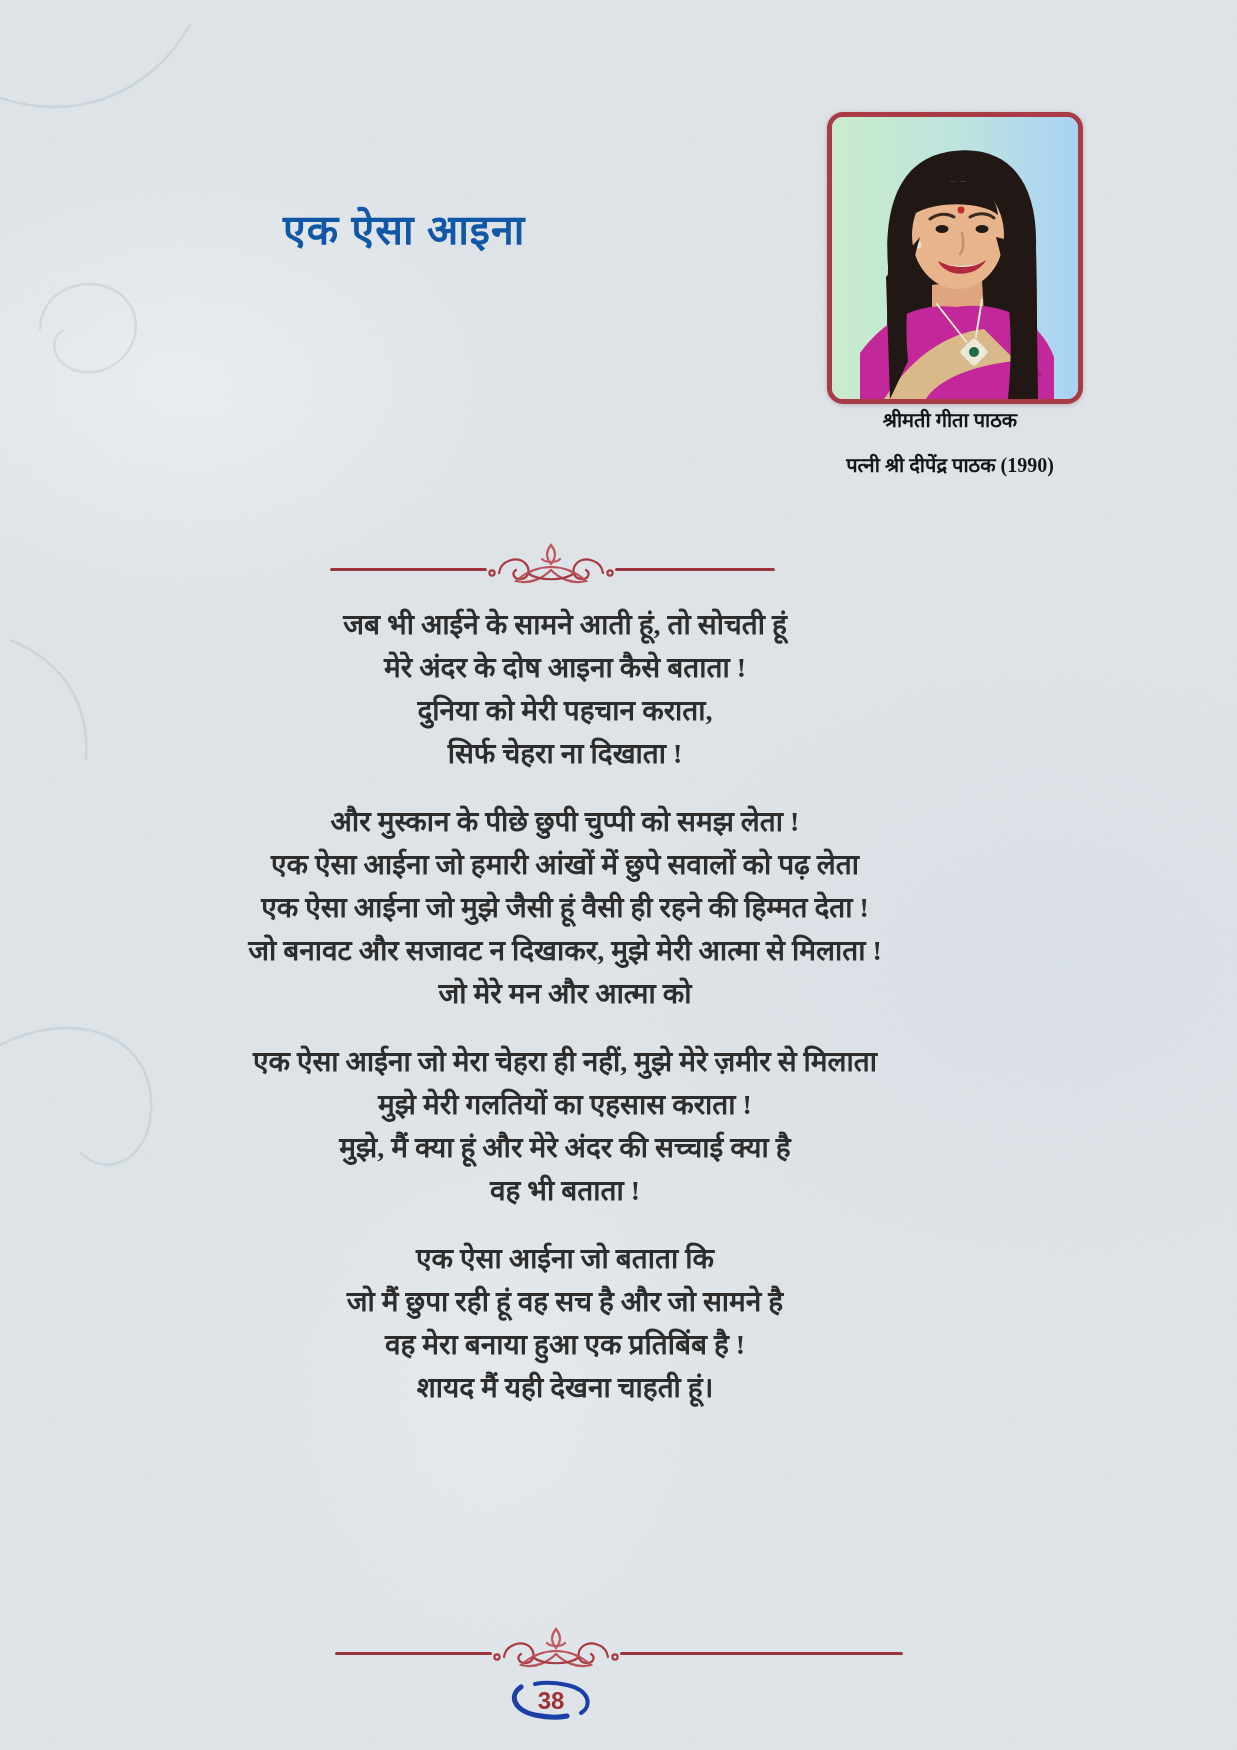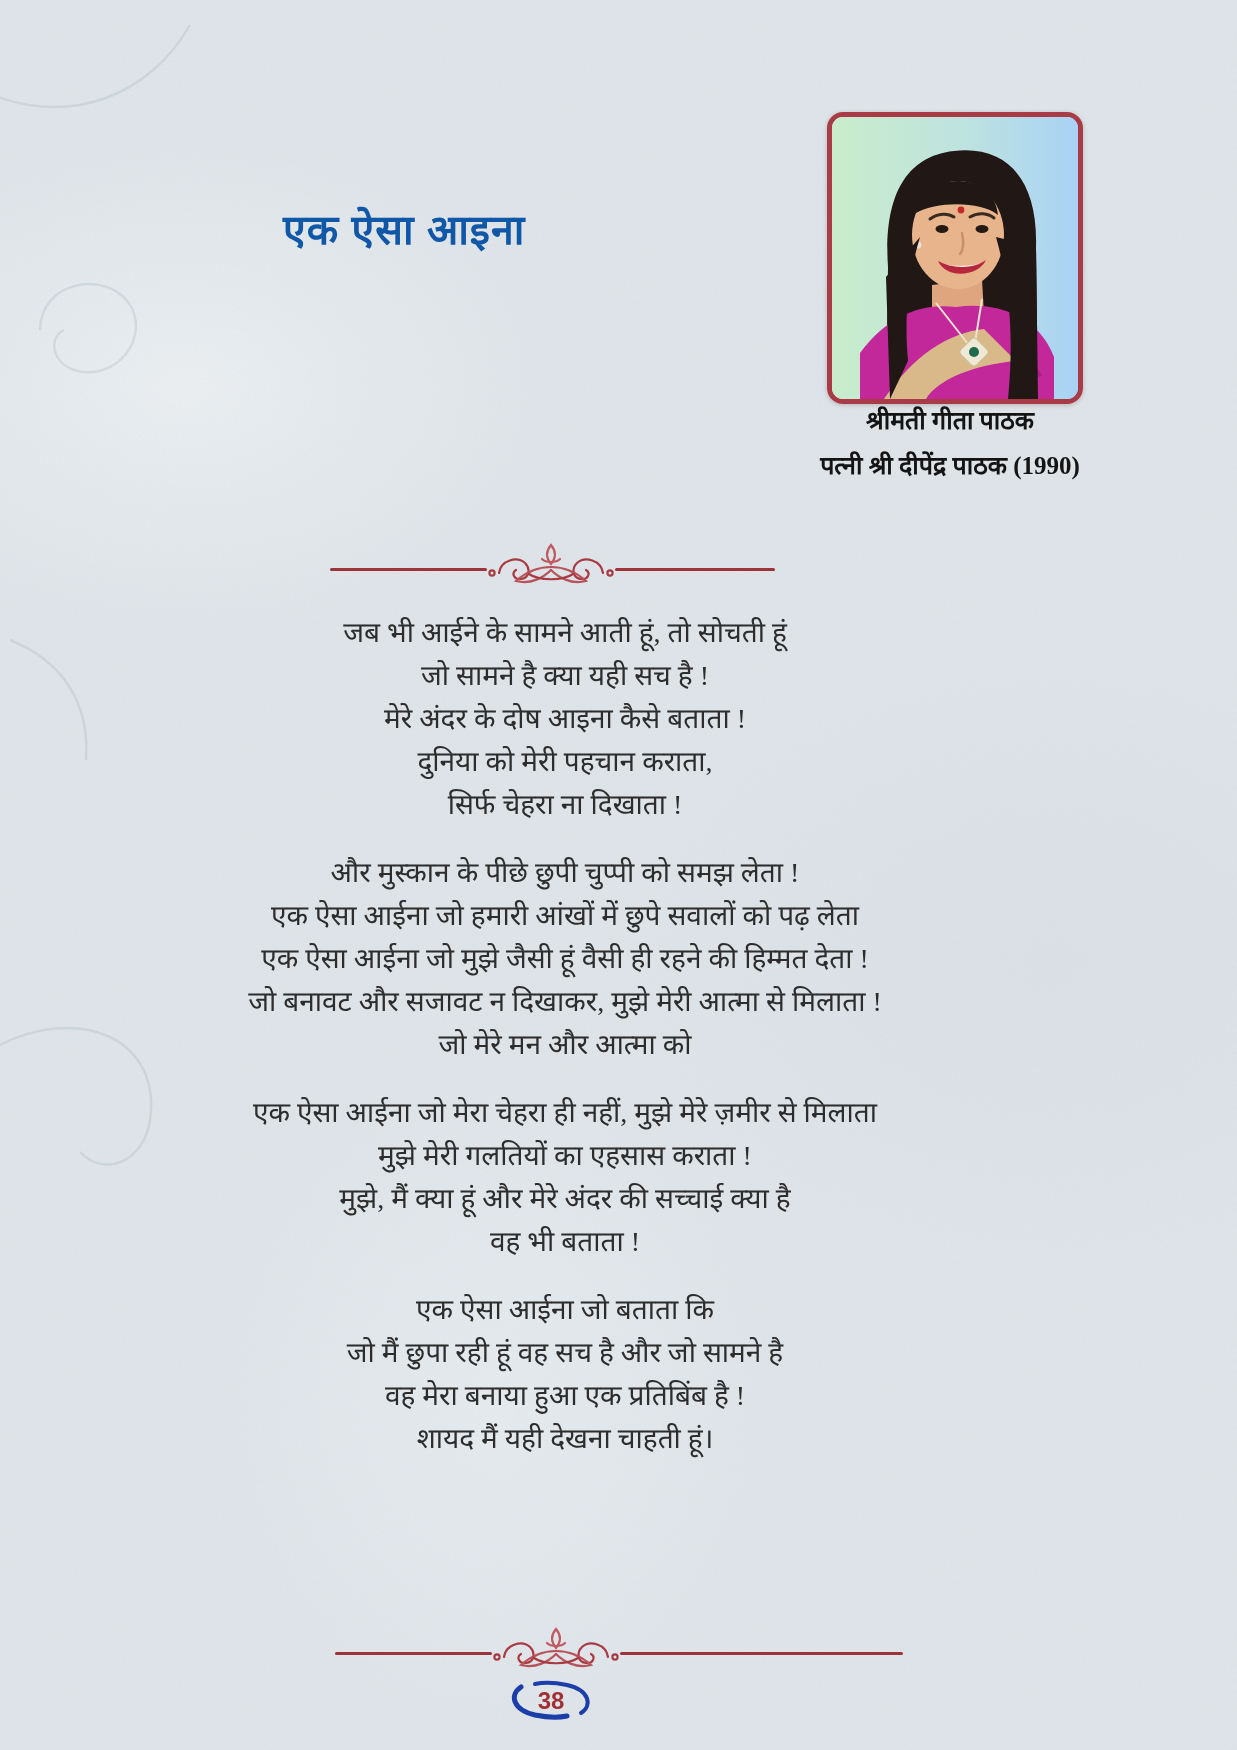--- a/index.html
+++ b/index.html
@@ -26,40 +26,40 @@
     position:absolute;left:827px;top:112px;width:246px;height:282px;
     border:5px solid #a83b45;border-radius:16px;overflow:hidden;
     box-shadow:0 1px 4px rgba(60,40,40,.25);
     background:linear-gradient(100deg,#c9eccb 0%,#b7e0e2 45%,#a9d2f5 100%);
   }
   .photo-frame svg{display:block;width:100%;height:100%;}
 
   .author-block{
     position:absolute;left:700px;top:398px;width:500px;
     text-align:center;font-weight:700;color:#141414;
-    font-size:25px;line-height:45px;
+    font-size:20px;line-height:45px;
   }
 
   .divider{
     position:absolute;display:flex;align-items:center;height:54px;
   }
   .divider .rule{height:3px;background:#9c343c;border-radius:2px;}
   .divider-top{left:330px;top:542px;width:445px;}
   .divider-bottom{left:335px;top:1626px;width:568px;}
   .divider-top .rule-left{width:158px;}
   .divider-top .rule-right{width:161px;}
   .divider-bottom .rule-left{width:158px;}
   .divider-bottom .rule-right{width:284px;}
   .divider svg{flex:0 0 auto;}
 
   .poem{
     position:absolute;left:0;top:599px;width:1130px;text-align:center;
     font-size:28px;color:#2d2d2d;
   }
-  .poem .stanza{margin:12px 0 25px 0;}
+  .poem .stanza{margin:4px 0 25px 0;font-weight:bold;}
   .poem p{margin:0;line-height:43px;}
 
   .page-badge{
     position:absolute;left:504px;top:1676px;width:94px;height:48px;
   }
 
   .watermark path{stroke:#9fb2bc;stroke-width:2.5;fill:none;}
 </style>
 </head>
 <body>
@@ -150,21 +150,20 @@
         <path d="M64,3 C59,9 59,16 64,22 C69,16 69,9 64,3 Z" stroke="#c05a62"></path>
         <path d="M55,17 C59,21 69,21 73,17" stroke="#c05a62"></path>
       </g>
     </svg>
     <div class="rule rule-right"></div>
   </div>
 
   <div class="poem">
       <div class="stanza">
         <p>जब भी आईने के सामने आती हूं, तो सोचती हूं</p>
-        <p>जो सामने है क्या यही सच है !</p>
         <p>मेरे अंदर के दोष आइना कैसे बताता !</p>
         <p>दुनिया को मेरी पहचान कराता,</p>
         <p>सिर्फ चेहरा ना दिखाता  !</p>
       </div>
       <div class="stanza">
         <p>और मुस्कान के पीछे छुपी चुप्पी को समझ लेता !</p>
         <p>एक ऐसा आईना जो हमारी आंखों में छुपे सवालों को पढ़ लेता</p>
         <p>एक ऐसा आईना जो मुझे जैसी हूं वैसी ही रहने की हिम्मत देता !</p>
         <p>जो बनावट और सजावट न दिखाकर, मुझे मेरी आत्मा से मिलाता !</p>
         <p>जो मेरे मन और आत्मा को</p>

